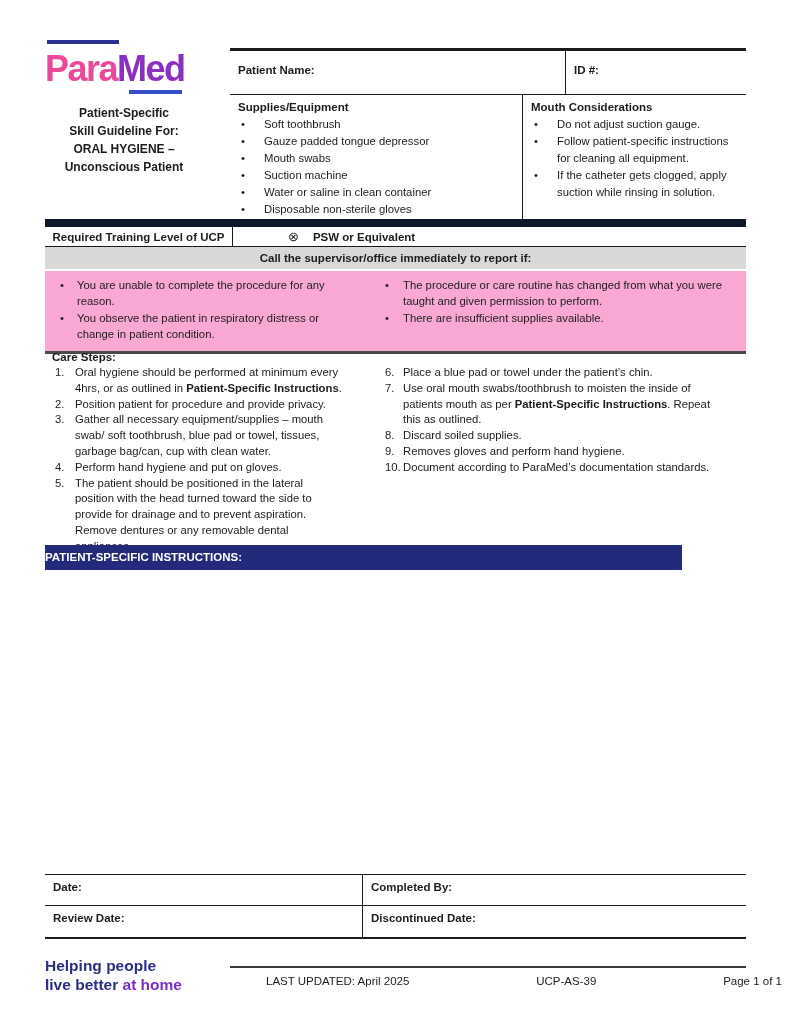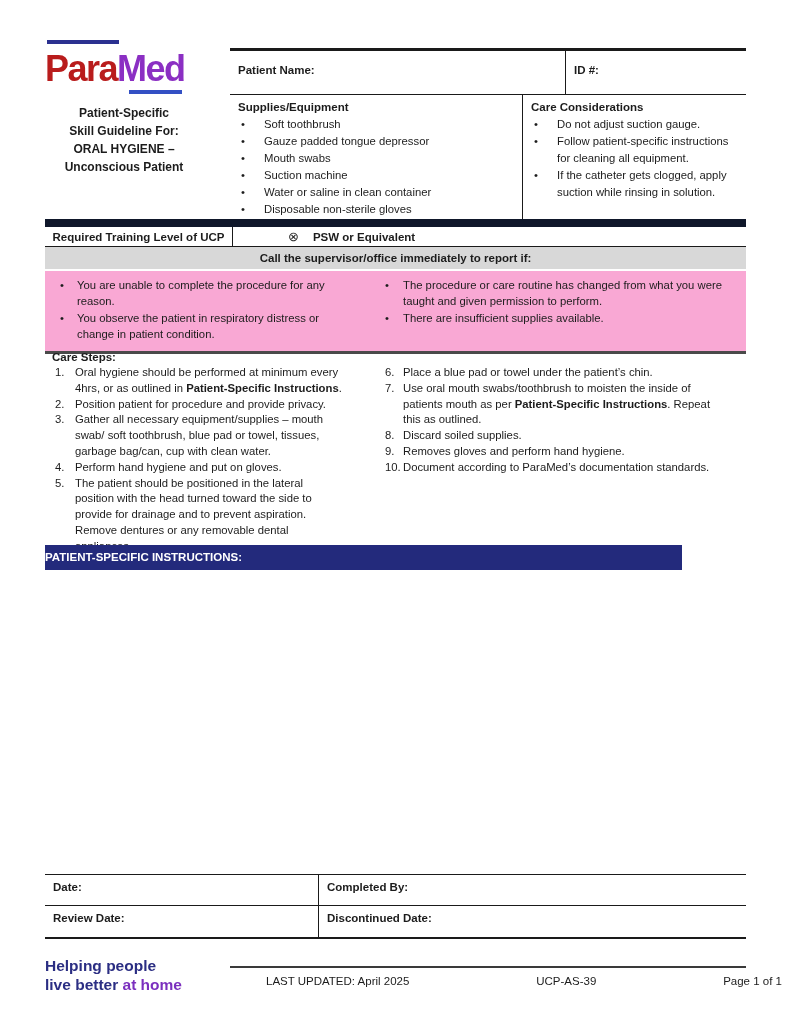--- a/index.html
+++ b/index.html
@@ -4,21 +4,21 @@
 <style>
   html,body { margin:0; padding:0; background:#ffffff; }
   #page {
     position:relative; width:791px; height:1024px; background:#fff;
     font-family:"Liberation Sans", sans-serif; color:#1c1c1c; overflow:hidden;
   }
   
   .logo { position:absolute; left:45px; top:40px; width:150px; }
   .logo-topline { position:absolute; left:2px; top:0; width:72px; height:4px; background:#2b3190; }
   .logo-text { padding-top:8px; font-size:36px; font-weight:bold; letter-spacing:-1.5px; line-height:42px; white-space:nowrap; }
-  .logo-para { color:#b91c1c; }
+  .logo-para { color:#ec4899; }
   .logo-med  { color:#8b2fc3; }
   .logo-underline { position:absolute; left:84px; bottom:-4px; width:53px; height:4px; background:#3350c4; }
   
   .skill-title { position:absolute; left:38px; top:104px; width:172px; text-align:center;
     font-weight:bold; font-size:12px; line-height:18px; }
   
   .top-table { position:absolute; left:230px; top:48px; width:516px; border-top:3px solid #1a1a1a; box-sizing:border-box; }
   .tt-row1 { display:flex; border-bottom:1px solid #1a1a1a; height:44px; box-sizing:border-box; }
   .tt-cell { box-sizing:border-box; padding:13px 8px; font-size:11.5px; }
   .tt-pn { width:335px; font-weight:bold; }
@@ -60,21 +60,21 @@
   .cs-num { width:20px; flex-shrink:0; }
   .cs-right .cs-num { width:18px; }
   .cs-text { flex:1; }
   
   .psi-bar { position:absolute; left:45px; top:545px; width:637px; height:25px; background:#232a7c;
     color:#fff; font-weight:bold; font-size:11.5px; line-height:25px; box-sizing:border-box; }
   .psi-area { position:absolute; left:45px; top:570px; width:701px; height:300px; }
   
   .bottom-table { position:absolute; left:45px; top:874px; width:701px;
     border-top:1px solid #1a1a1a; border-bottom:2px solid #1a1a1a; font-size:11.5px; font-weight:bold; box-sizing:border-box; }
-  .bt-row { display:flex; height:31px; box-sizing:border-box; }
+  .bt-row { display:flex; height:31px; box-sizing:border-box;gap:44px; }
   .bt-row1 { border-bottom:1px solid #1a1a1a; }
   .bt-left { width:273px; box-sizing:border-box; padding:6px 8px; }
   .bt-right { flex:1; border-left:1px solid #1a1a1a; box-sizing:border-box; padding:6px 8px; }
   
   .tagline { position:absolute; left:45px; top:956px; font-weight:bold; font-size:15.5px; line-height:19px; color:#2b2e83; }
   .tagline-purple { color:#7b2fbe; }
   .footer-rule { position:absolute; left:230px; top:966px; width:516px; height:0; border-top:2px solid #3a3a3a; }
   .footer-row { position:absolute; left:230px; top:975px; width:516px; display:flex; justify-content:space-between; font-size:11.5px;padding-left:36px; }
 </style>
 </head>
@@ -112,21 +112,21 @@
         <ul class="blist">
           <li>Soft toothbrush</li>
           <li>Gauze padded tongue depressor</li>
           <li>Mouth swabs</li>
           <li>Suction machine</li>
           <li>Water or saline in clean container</li>
           <li>Disposable non-sterile gloves</li>
         </ul>
       </div>
       <div class="tt-care">
-        <div class="cell-heading">Care Considerations</div>
+        <div class="cell-heading">Mouth Considerations</div>
         <ul class="blist">
           <li>Do not adjust suction gauge.</li>
           <li>Follow patient-specific instructions for cleaning all equipment.</li>
           <li>If the catheter gets clogged, apply suction while rinsing in solution.</li>
         </ul>
       </div>
     </div>
   </div>
 
   <div class="training-row">

